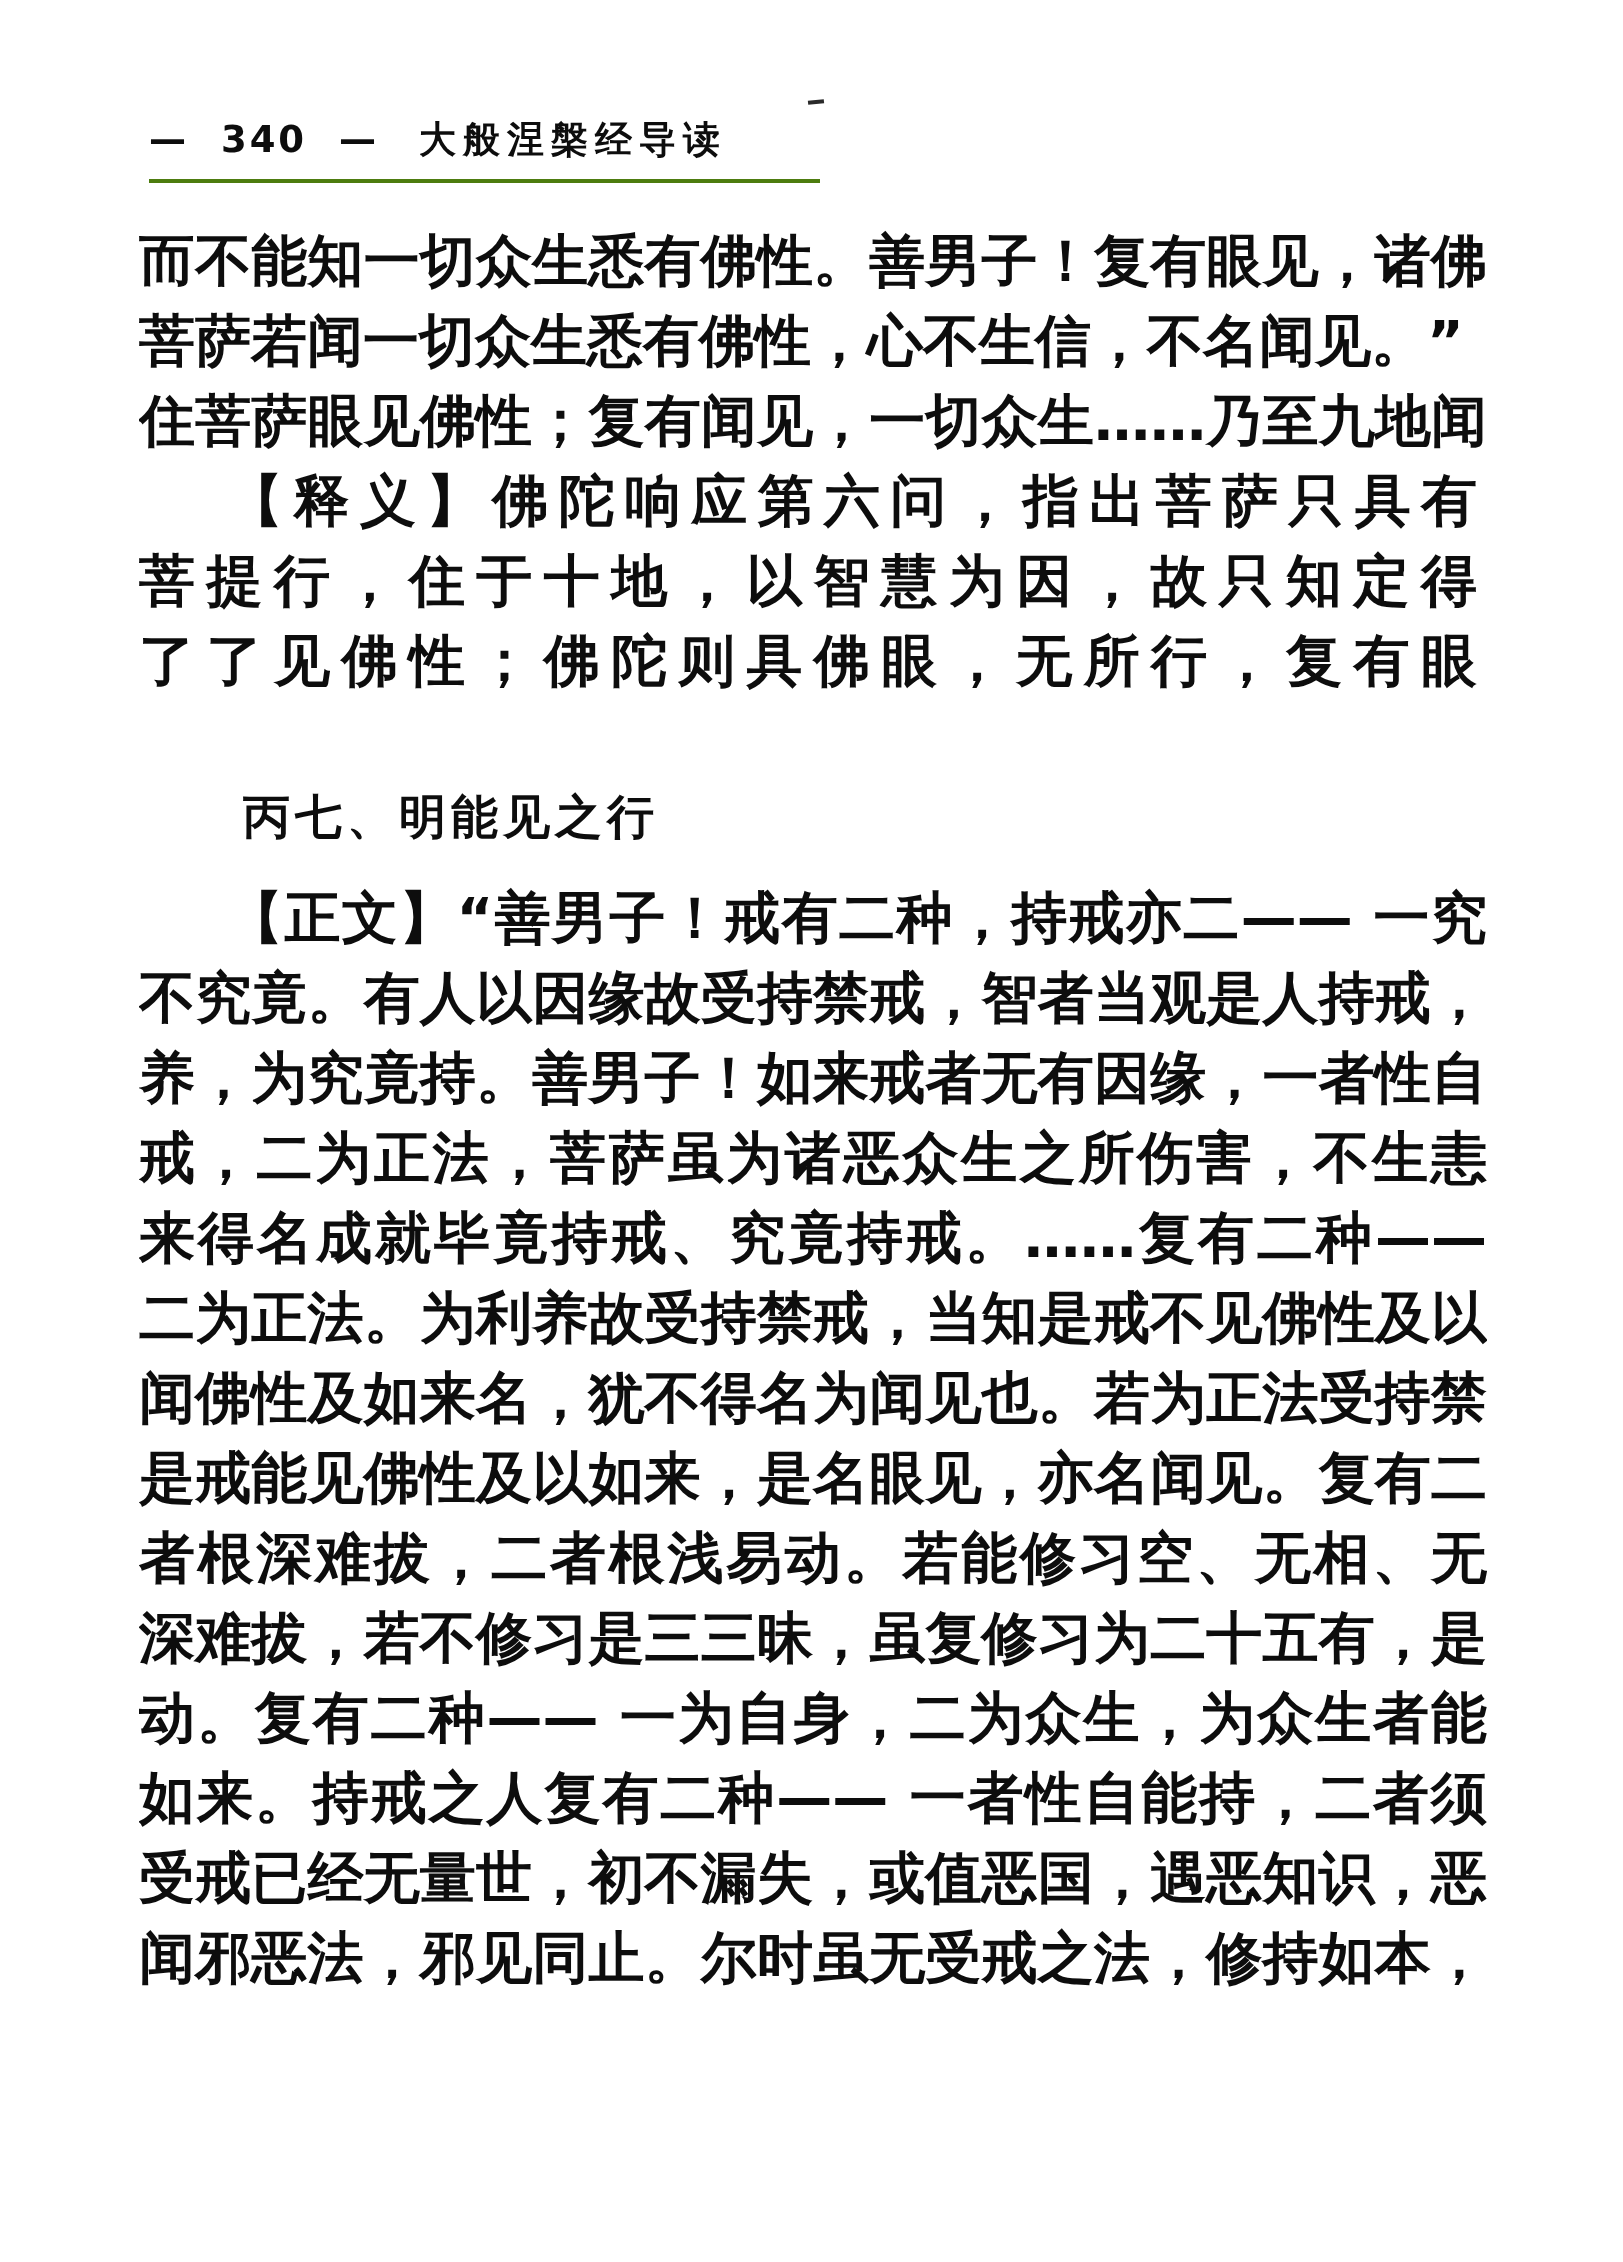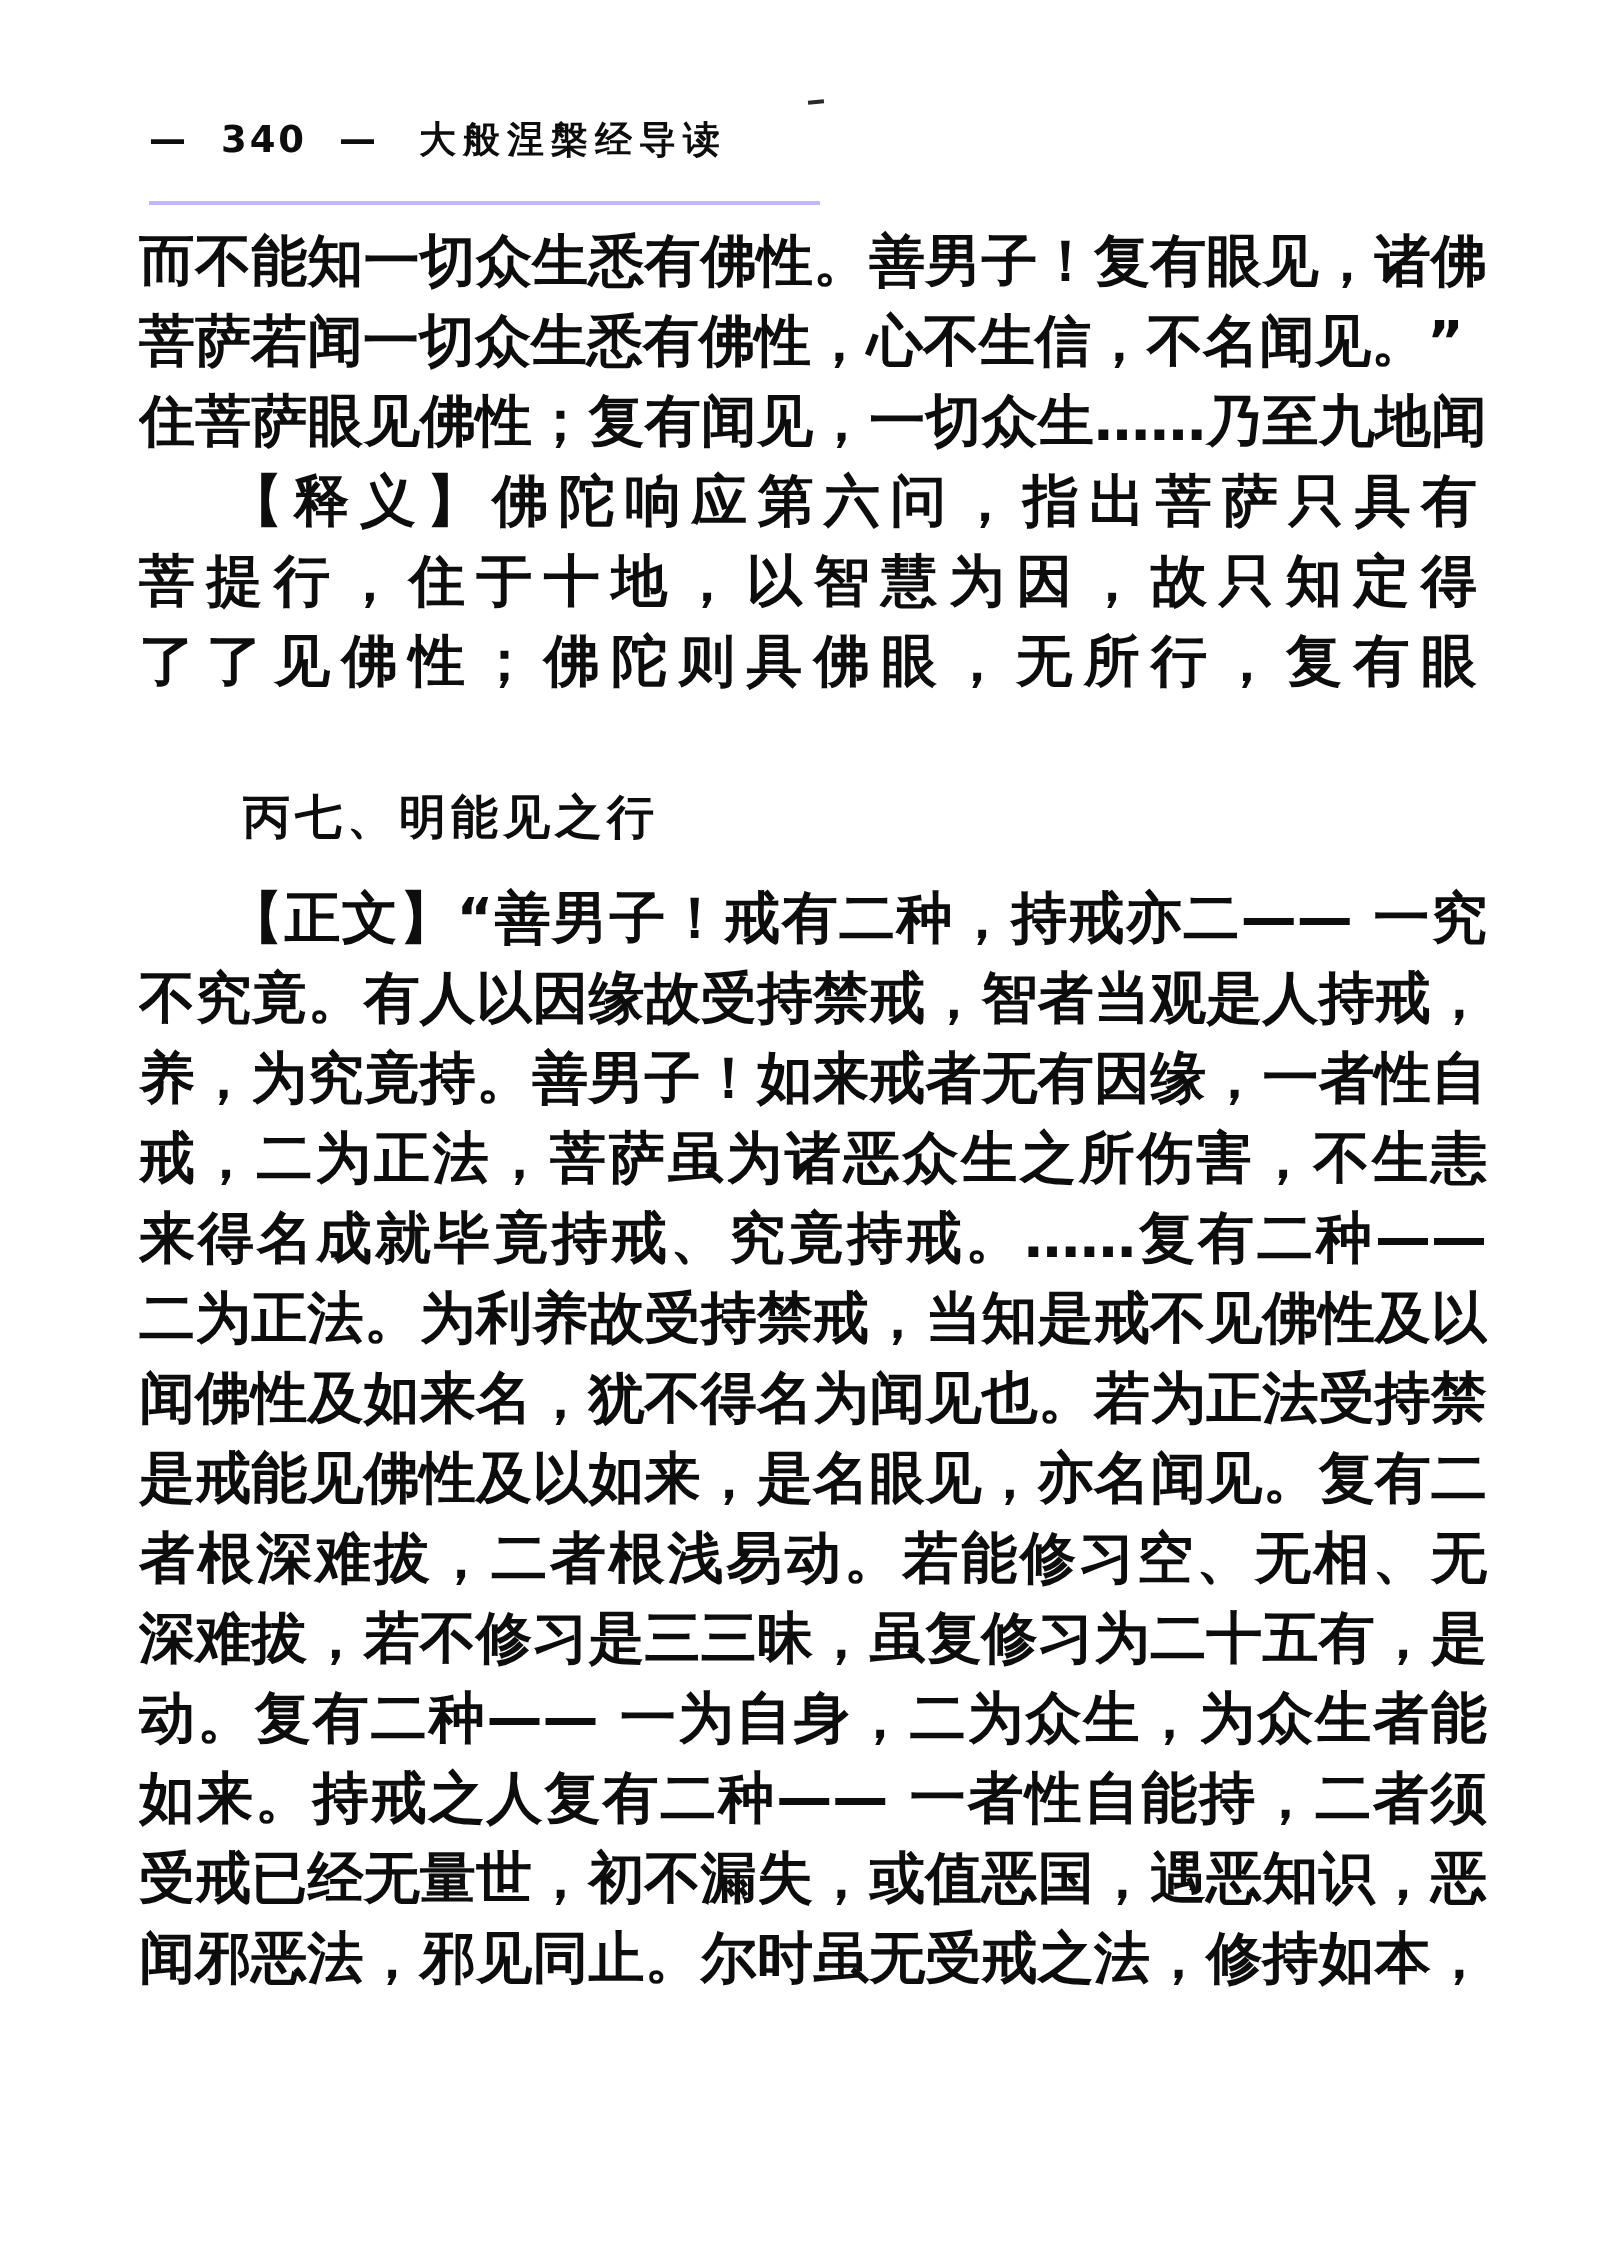--- a/index.html
+++ b/index.html
@@ -10,22 +10,22 @@
     background: #ffffff;
     overflow: hidden;
     font-family: "DejaVu Sans", sans-serif;
     color: #0d0d0d;
   }
   .header {
     position: absolute;
     top: 115px;
     left: 149px;
     width: 671px;
-    border-bottom: 4px solid #c4b5fd;
-    padding-bottom: 36px;
+    border-bottom: 4px solid #4d7c0f;
+    padding-bottom: 14px;
     font-size: 37px;
     font-weight: 600;
     white-space: nowrap;
   }
   .page-number { letter-spacing: 3px; word-spacing: 16px; }
   .book-title { margin-left: 40px; letter-spacing: 7px; }
   .stray-mark {
     position: absolute;
     top: 100px;
     left: 808px;

